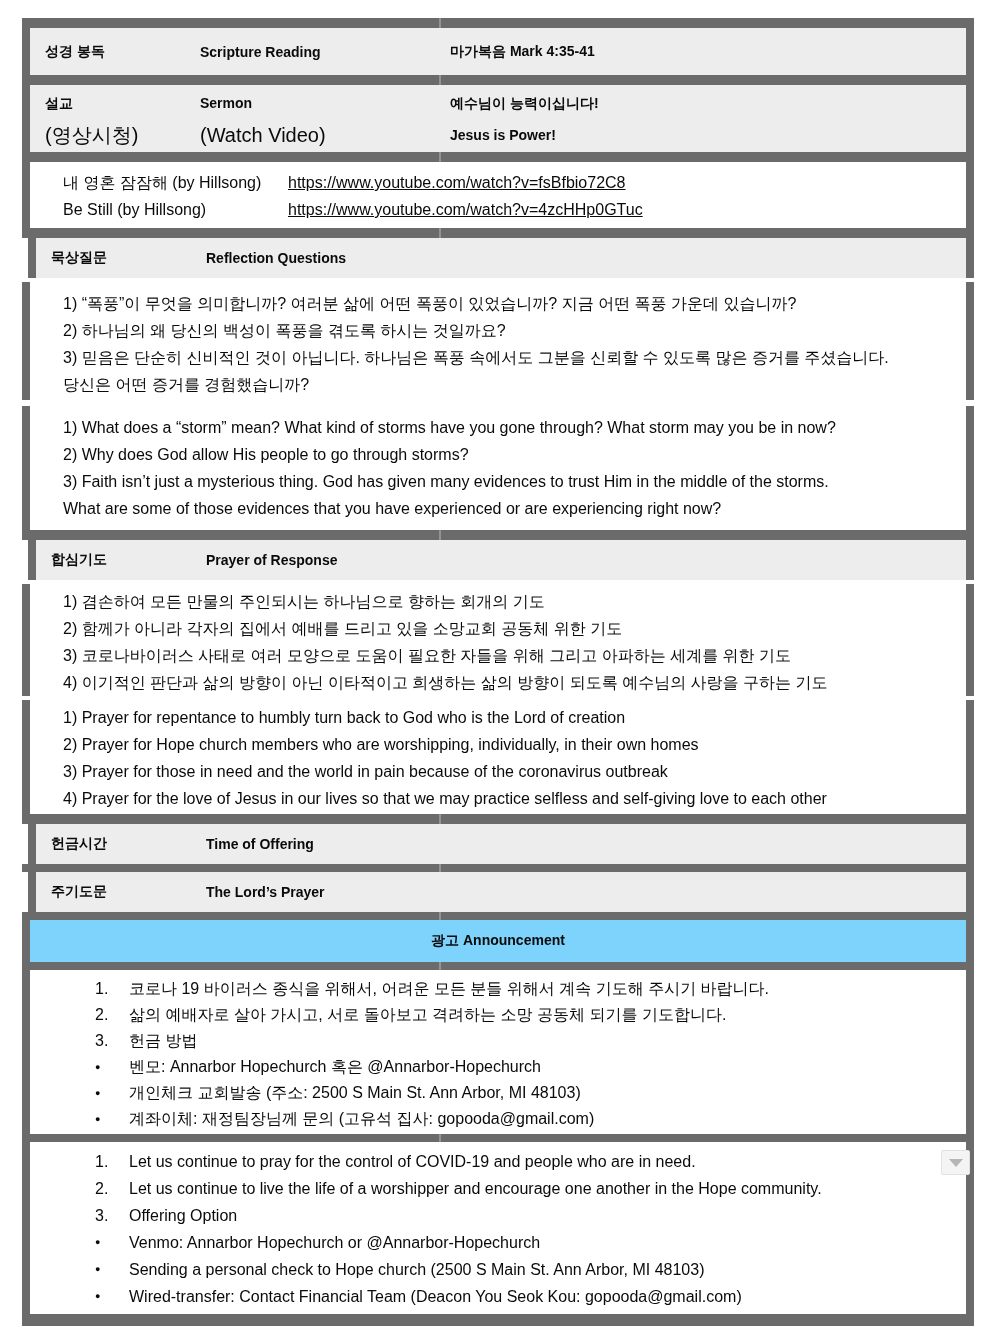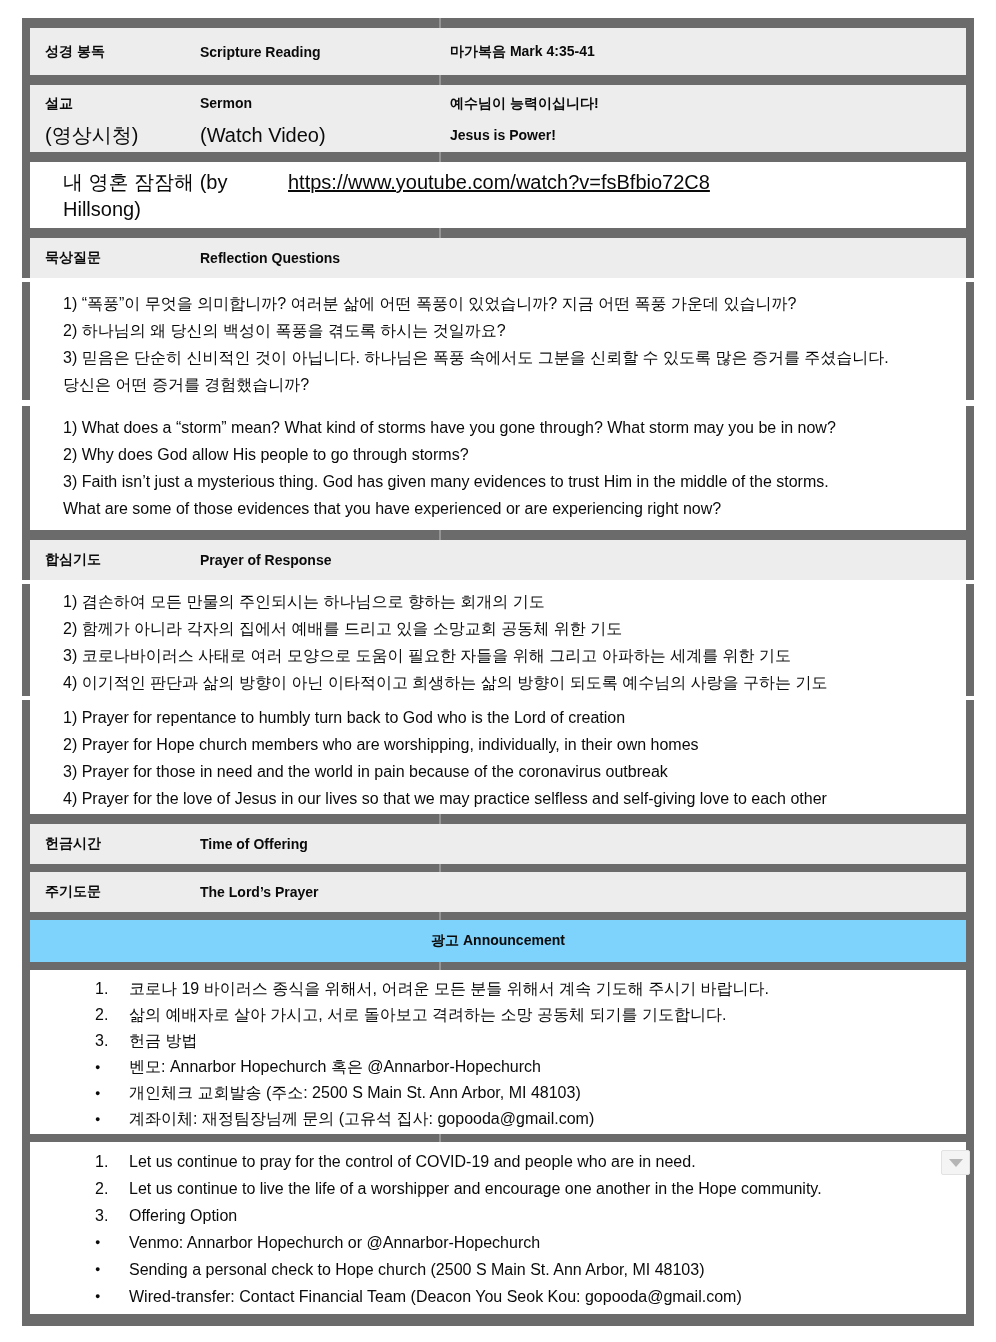--- a/index.html
+++ b/index.html
@@ -22,22 +22,22 @@
   .gap4 { margin-top: 4px; }
   .gap6 { margin-top: 6px; }
   .c1 { width: 170px; padding-left: 15px; flex-shrink: 0; }
   .c2 { width: 250px; flex-shrink: 0; }
   .c3 { flex: 1; }
   .b { font-weight: bold; font-size: 14px; }
   .reg { font-weight: normal; font-size: 20px; }
   .hline { line-height: 32px; }
   .r1 { height: 47px; }
   .r2 { height: 67px; }
-  .hdr2 { height: 40px; }
-  .links { height: 66px; padding: 7px 0 5px 33px; font-size: 20px; }
+  .hdr2 { height: 40px; margin-left: 6px; }
+  .links { height: 66px; padding: 7px 0 5px 33px; font-size: 16px; }
   .linkline { display: flex; line-height: 27px; }
   .linklabel { width: 225px; flex-shrink: 0; }
   .link { color: #0a0a0a; text-decoration: underline; }
   .content { font-size: 16px; line-height: 27px; padding-left: 33px; padding-right: 4px; }
   .qkr { height: 118px; padding-top: 8px; }
   .qen { height: 124px; padding-top: 8px; }
   .pkr { height: 112px; padding-top: 4px; }
   .pen { height: 114px; padding-top: 4px; }
   .announce-hdr { height: 42px; background: #7dd3fc; display: flex; align-items: center; justify-content: center; }
   .ann { font-size: 16px; padding-left: 65px; padding-right: 14px; }

